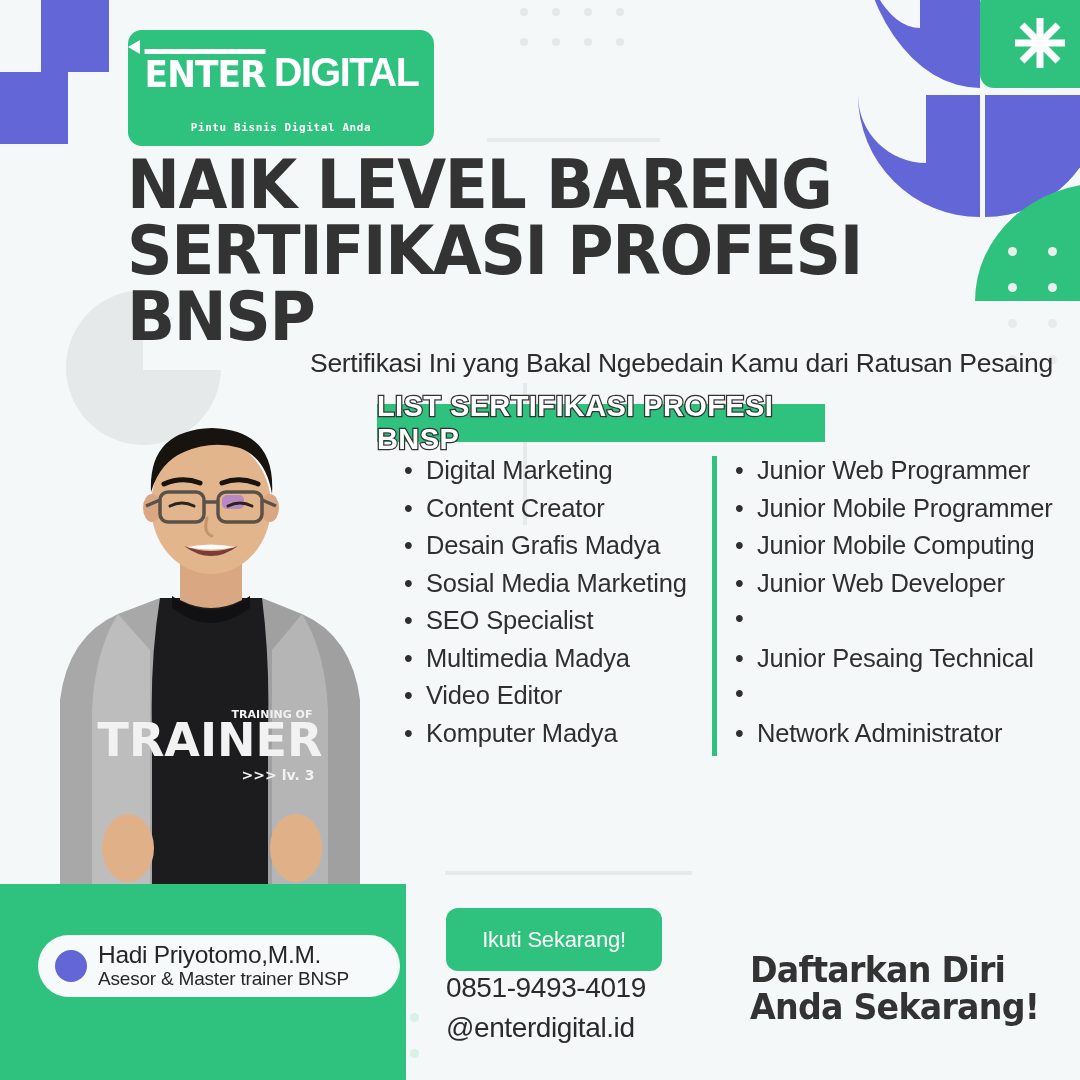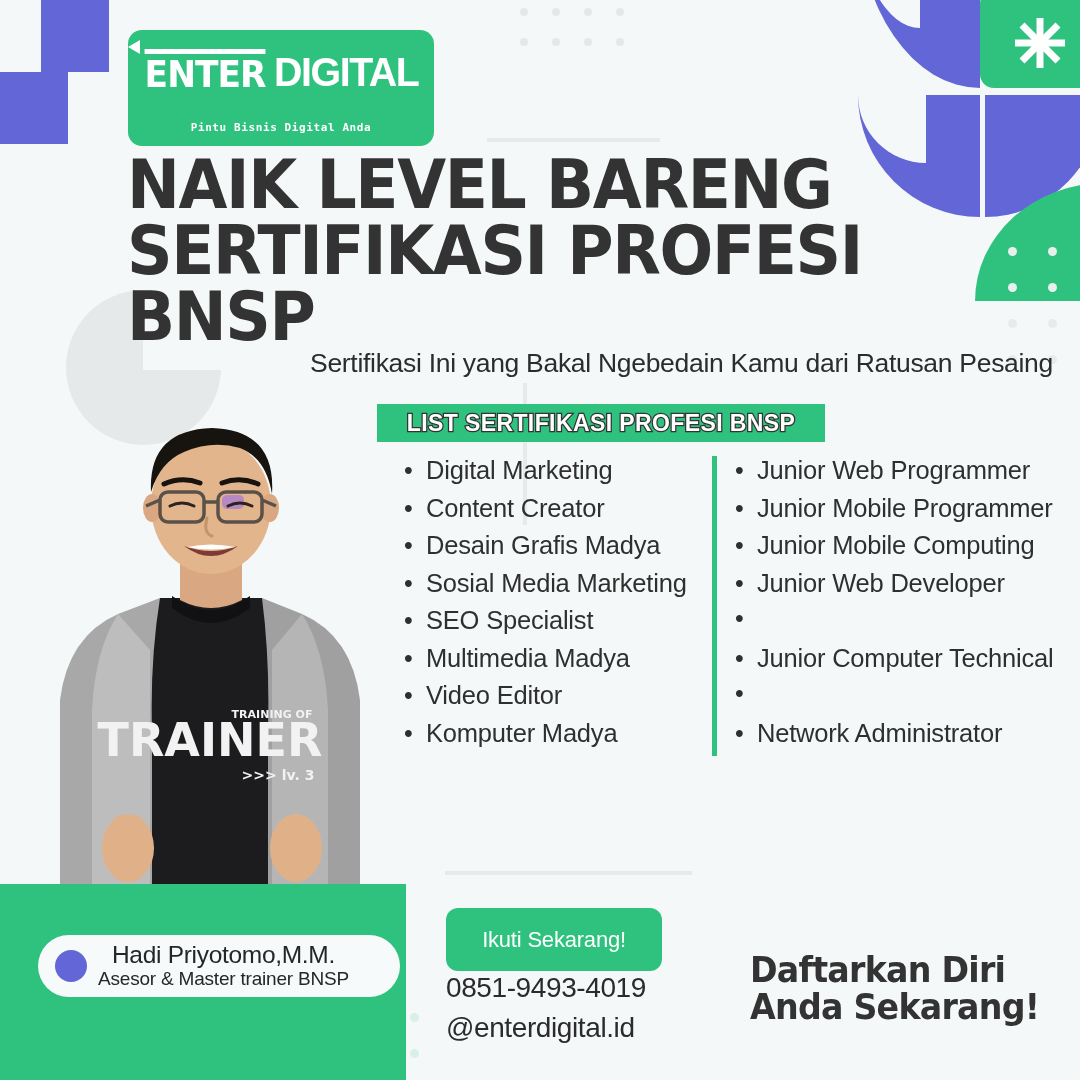--- a/index.html
+++ b/index.html
@@ -141,21 +141,21 @@
   
   #list-banner {
     position:absolute; left:377px; top:404px;
     width:448px; height:38px;
     background:#2ec27e;
     display:flex; align-items:center; justify-content:center;
     z-index:5;
   }
   #list-banner span {
     font-family:"Liberation Sans", sans-serif;
-    font-weight:bold; font-size:23px;
+    font-weight:bold; font-size:29px;
     color:#ffffff; letter-spacing:0.4px;
     -webkit-text-stroke:2.5px #333333;
     paint-order:stroke fill;
   }
 
   
   #lists { position:absolute; left:404px; top:456px; width:676px;
            display:flex; z-index:5; }
   .list-col { list-style:none; }
   .list-col.left  { width:300px; }
@@ -360,21 +360,21 @@
         </li>
       <li>
           <span class="bullet">•</span>
           <span>Junior Web Developer</span>
         </li>
       <li>
           <span class="bullet">•</span>
         </li>
       <li>
           <span class="bullet">•</span>
-          <span>Junior Computer Technical</span>
+          <span>Junior Pesaing Technical</span>
         </li>
       <li>
           <span class="bullet">•</span>
         </li>
       <li>
           <span class="bullet">•</span>
           <span>Network Administrator</span>
         </li>
     </ul>
   </div>
@@ -431,21 +431,21 @@
     <span class="dot"></span>
       <span class="dot"></span>
       <span class="dot"></span>
       <span class="dot"></span>
 
   </div>
 
   <div id="name-card">
     <span class="name-dot"></span>
     <span class="name-text">
-      <span class="name-title" style="display: block; text-align: center;">Hadi Priyotomo,M.M.</span>
+      <span class="name-title" style="display: block;">Hadi Priyotomo,M.M.</span>
       <span class="name-sub" style="display: block;">Asesor &amp; Master trainer BNSP</span>
     </span>
   </div>
 
   <div id="cta-button">
     <span>Ikuti Sekarang!</span>
   </div>
 
   <div class="contact-line" id="contact-phone">0851-9493-4019</div>
   <div class="contact-line" id="contact-handle">@enterdigital.id</div>

